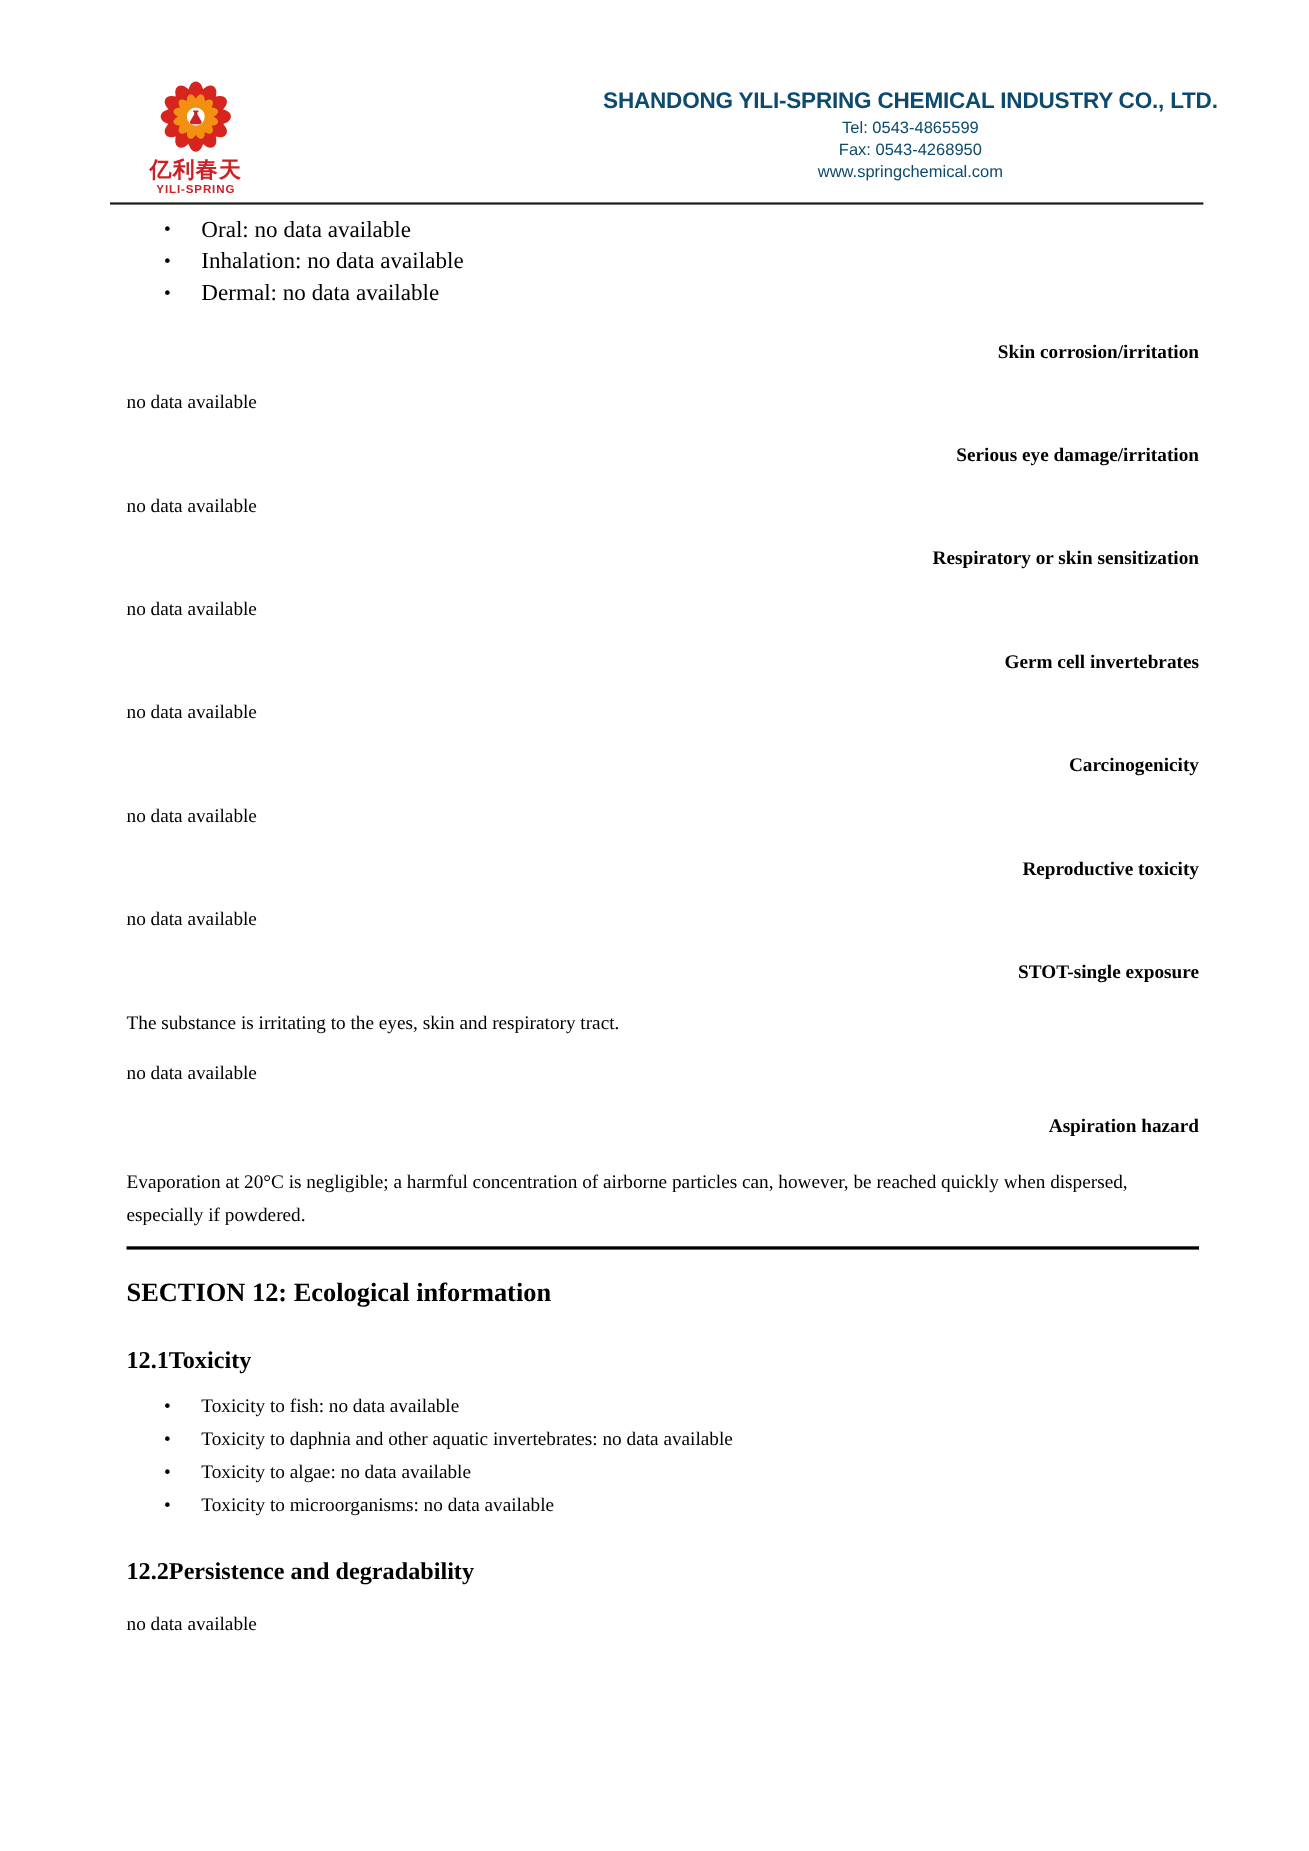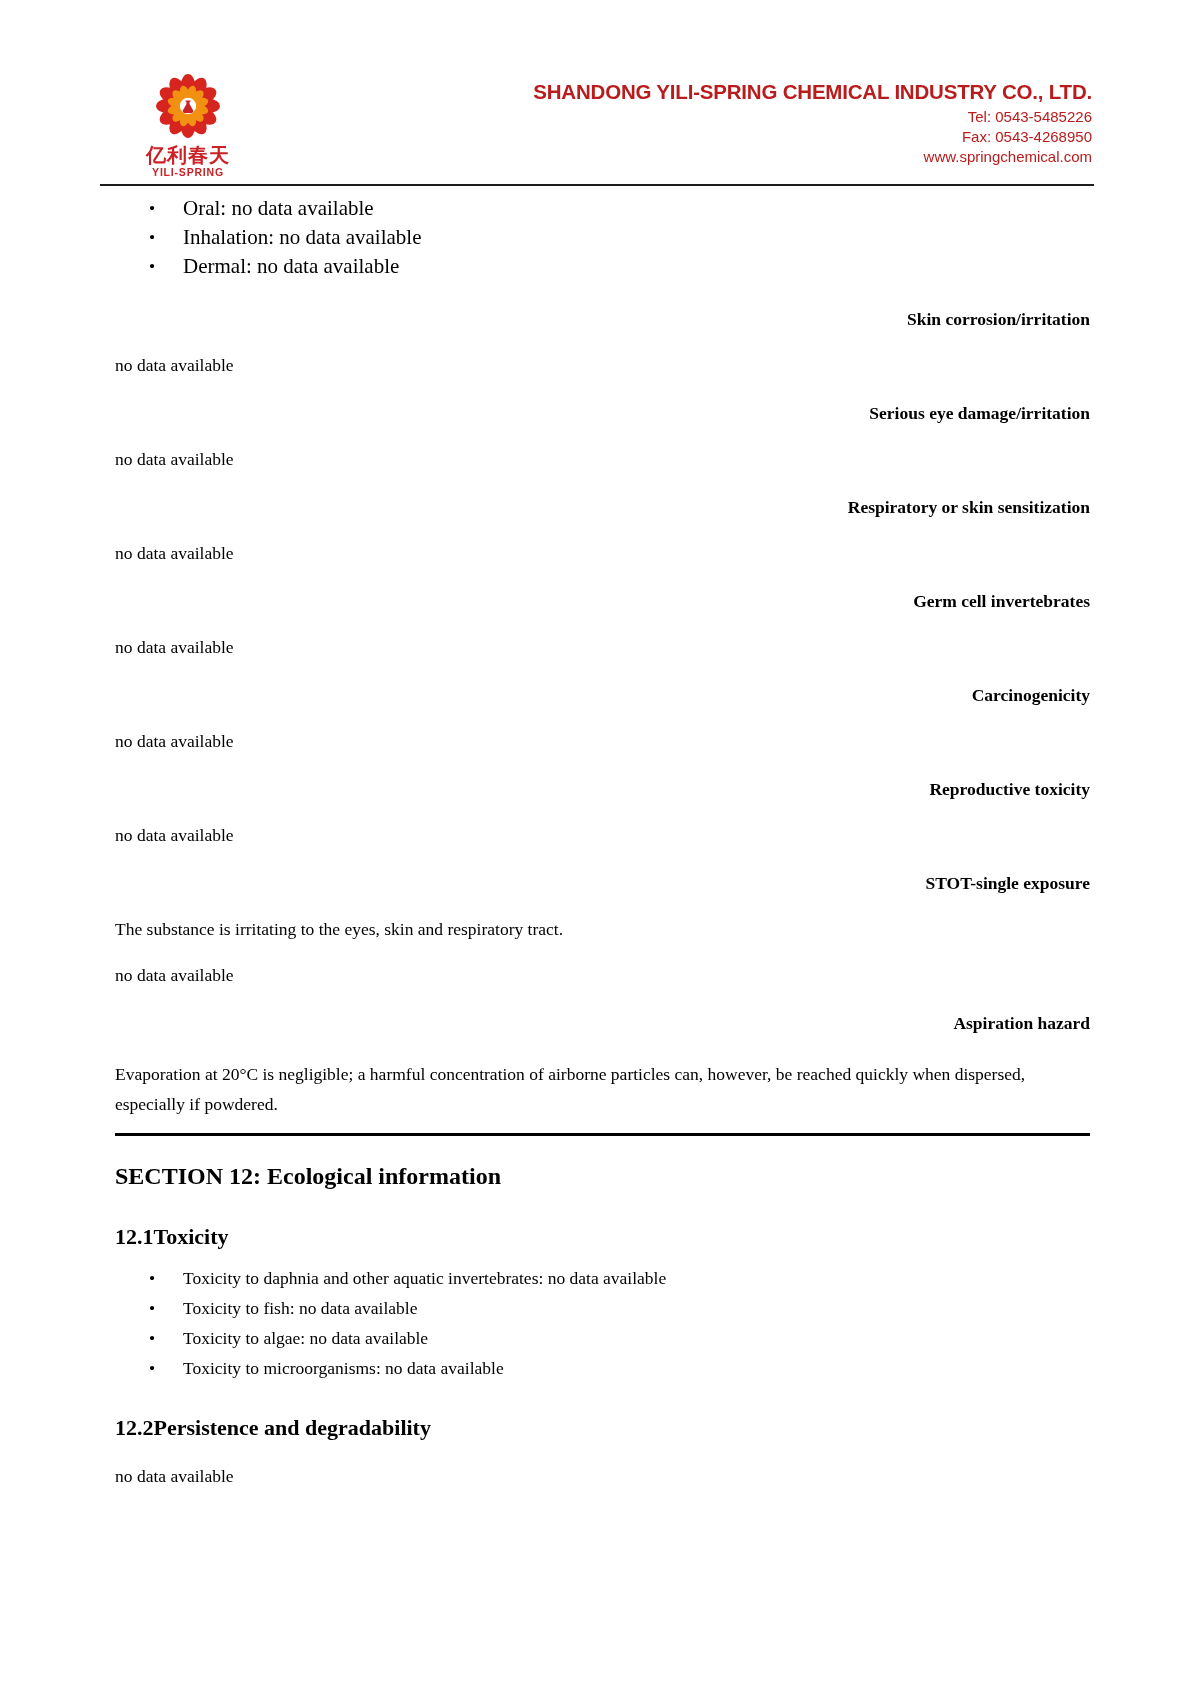--- a/index.html
+++ b/index.html
@@ -4,33 +4,33 @@
 <style>
   html,body { margin:0; padding:0; background:#ffffff; }
   body { font-family:"Liberation Serif", serif; color:#000; }
   .page {
     position:relative; width:1190px; height:1683px;
     background:#fff; overflow:hidden;
   }
 
   
   .header { position:relative; height:186px; }
-  .logo { position:absolute; left:136px; top:68px; width:104px; text-align:center; }
+  .logo { position:absolute; left:126px; top:68px; width:104px; text-align:center; }
   .logo svg { display:block; margin:0 auto; }
   .logo-cn {
     color:#cb2127; font-weight:bold; font-size:20px; line-height:22px;
     font-family:"Liberation Sans", sans-serif; letter-spacing:1px; white-space:nowrap;
   }
   .logo-en {
     color:#cb2127; font-weight:bold; font-size:10.5px; line-height:13px;
     font-family:"Liberation Sans", sans-serif; letter-spacing:0.8px;
   }
   .header-info {
-    position:absolute; right:98px; top:80px; text-align:right;
-    font-family:"Liberation Sans", sans-serif; color:#b91c1c;
+    position:absolute; right:83px; top:80px; text-align:center;
+    font-family:"Liberation Sans", sans-serif; color:#0c4a6e;
   }
   .company { font-size:20.5px; font-weight:bold; line-height:24px; letter-spacing:-0.2px; }
   .contact { font-size:15px; line-height:20px; margin-top:3px; }
   .header-rule {
     position:absolute; left:100px; right:96px; top:184px;
     border-top:2px solid #1c1c1c; height:0;
   }
 
   
   .content { padding:0 100px 0 115px; }
@@ -102,21 +102,21 @@
           <path d="M46.8 42.8h6.4v1.6h-1.2v3l4.7 8.3c.9 1.5-.2 3.4-2 3.4h-9.4c-1.8 0-2.9-1.9-2-3.4l4.7-8.3v-3h-1.2z" fill="#cb2127"></path>
         </svg>
       </span>
       <div class="logo-cn">亿利春天</div>
       <div class="logo-en">YILI-SPRING</div>
     </div>
 
     <div class="header-info">
       <div class="company">SHANDONG YILI-SPRING CHEMICAL INDUSTRY CO., LTD.</div>
       <div class="contact">
-        <div>Tel: 0543-5485226</div>
+        <div>Tel: 0543-4865599</div>
         <div>Fax: 0543-4268950</div>
         <div>www.springchemical.com</div>
       </div>
     </div>
 
     <div class="header-rule"></div>
   </div>
 
   <div class="content">
 
@@ -152,22 +152,22 @@
     <div class="sec-h">Aspiration hazard</div>
     <div class="sec-b multiline">Evaporation at 20°C is negligible; a harmful concentration of airborne particles can, however, be reached quickly when dispersed, especially if powdered.</div>
 
     <hr class="section-divider">
 
     <div class="h-section">SECTION 12: Ecological information</div>
 
     <div class="h-sub">12.1Toxicity</div>
 
     <ul class="tox-bullets">
+      <li>Toxicity to fish: no data available</li>
       <li>Toxicity to daphnia and other aquatic invertebrates: no data available</li>
-      <li>Toxicity to fish: no data available</li>
       <li>Toxicity to algae: no data available</li>
       <li>Toxicity to microorganisms: no data available</li>
     </ul>
 
     <div class="h-sub">12.2Persistence and degradability</div>
     <div class="sec-b">no data available</div>
 
   </div>
 </div>
 

